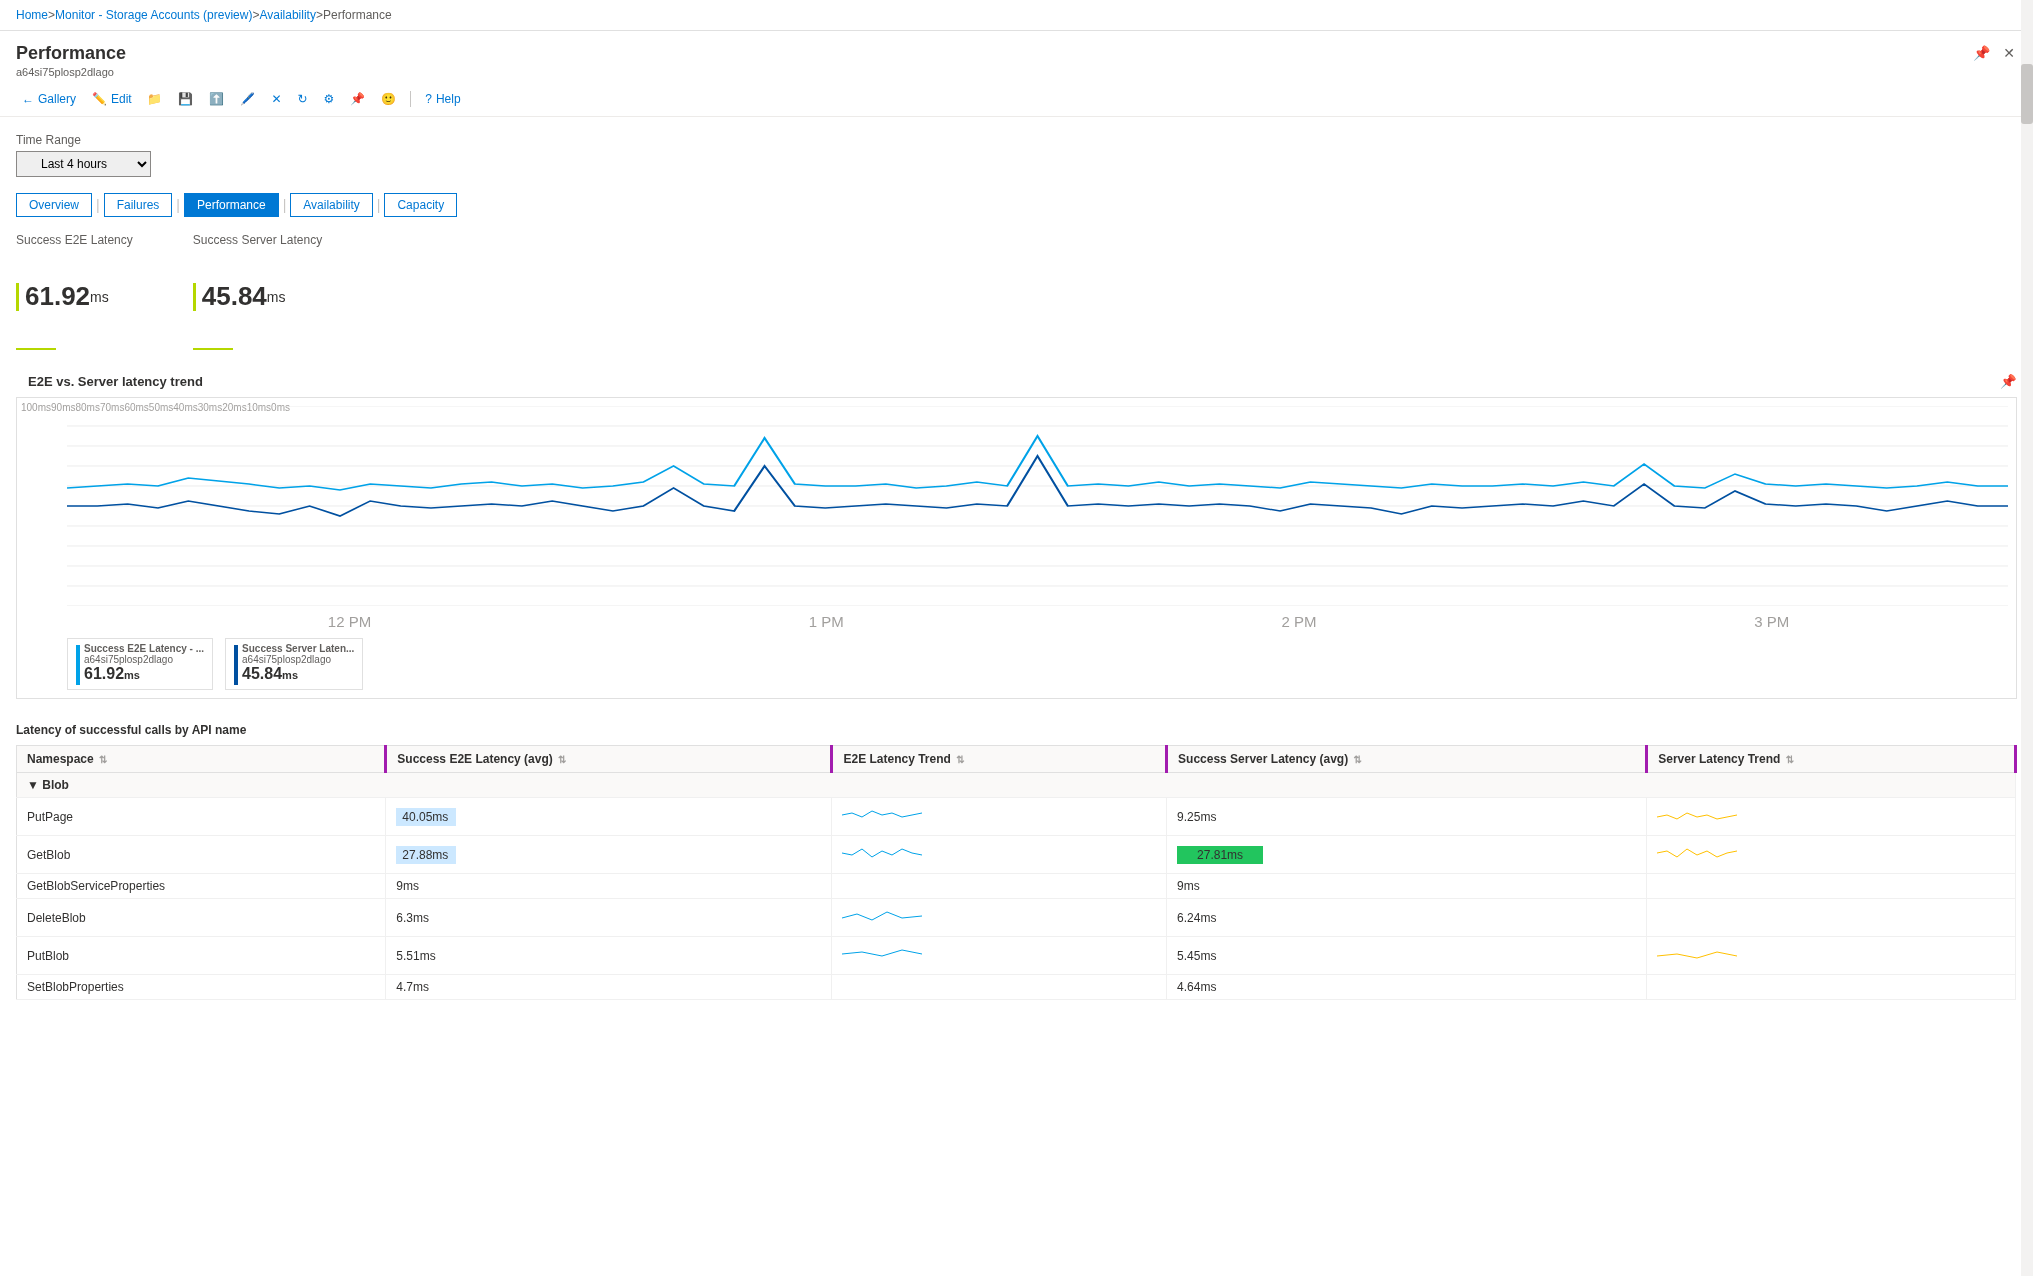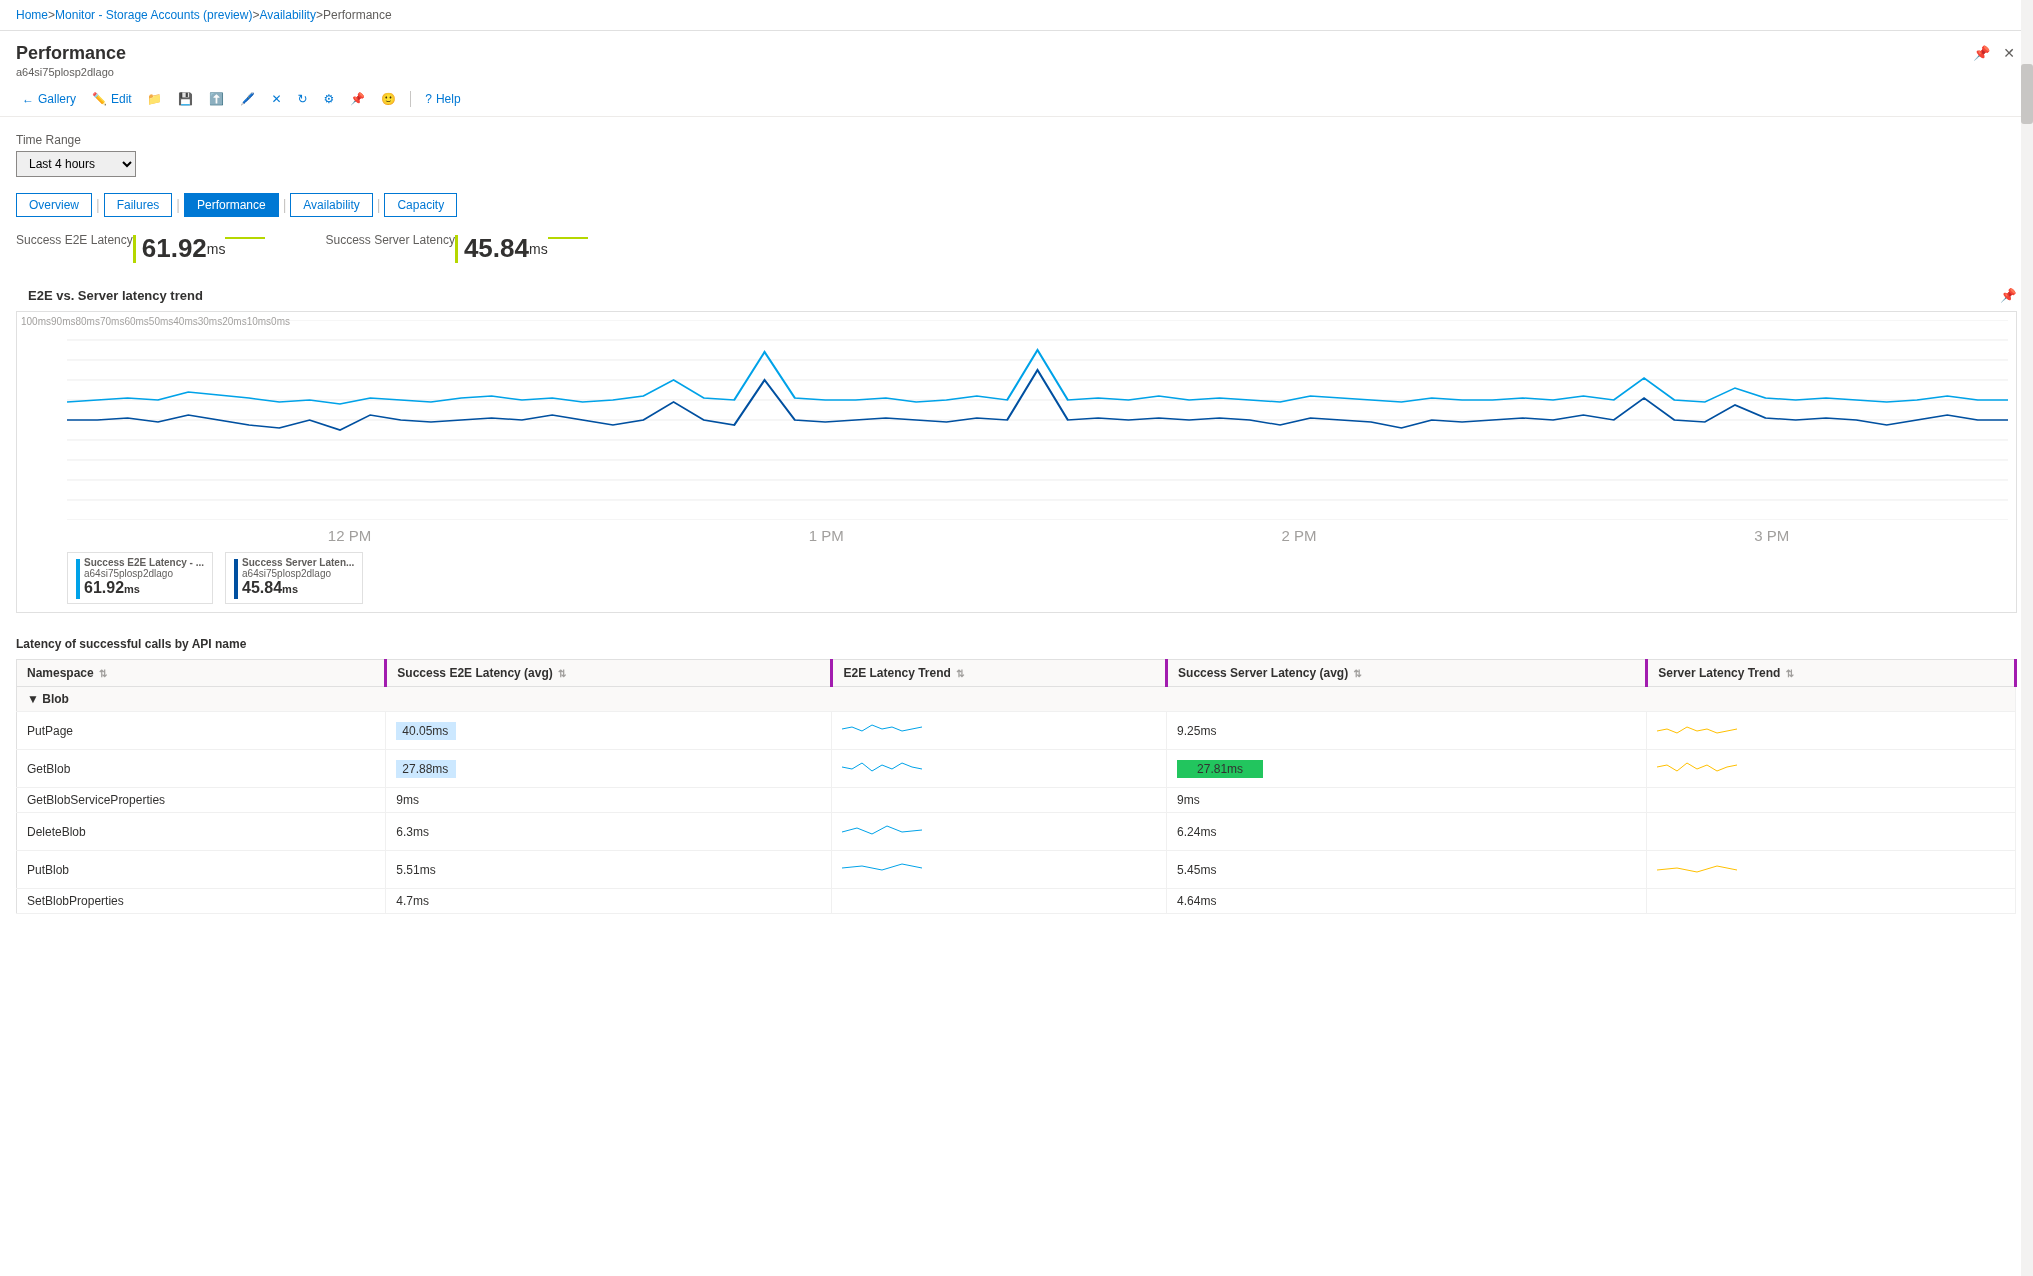--- a/index.html
+++ b/index.html
@@ -15,29 +15,29 @@
     .header-actions { display: flex; gap: 8px; }
     .header-icon-btn { background: none; border: none; cursor: pointer; color: #605e5c; font-size: 14px; padding: 2px; }
     
     .toolbar { display: flex; align-items: center; padding: 6px 16px; gap: 4px; border-bottom: 1px solid #edebe9; }
     .toolbar-btn { background: none; border: none; cursor: pointer; color: #0078d4; font-size: 12px; display: flex; align-items: center; gap: 4px; padding: 4px 6px; }
     .toolbar-sep { width: 1px; height: 16px; background: #c8c6c4; margin: 0 4px; }
     
     .content { padding: 16px; overflow-y: auto; height: calc(100vh - 100px); }
     
     .time-range-label { font-size: 12px; color: #605e5c; margin-bottom: 4px; }
-    .time-range-select { padding: 4px 8px; border: 1px solid #8a8886; font-size: 12px; cursor: pointer; min-width: 120px; appearance: auto; }
+    .time-range-select { padding: 4px 20px; border: 1px solid #8a8886; font-size: 12px; cursor: pointer; min-width: 120px; appearance: auto; }
     
     .tab-row { display: flex; align-items: center; gap: 4px; margin: 16px 0; }
     .tab-btn { padding: 4px 12px; border: 1px solid #0078d4; background: #fff; color: #0078d4; font-size: 12px; cursor: pointer; }
     .tab-btn.active { background: #0078d4; color: #fff; }
     .tab-sep { color: #c8c6c4; font-size: 14px; }
     
     .metrics-row { display: flex; gap: 60px; margin: 16px 0 24px; }
-    .metric-card { display: flex; flex-direction: row; }
+    .metric-card { display: flex; flex-direction: column; gap: 32px; }
     .metric-label { font-size: 12px; color: #605e5c; margin-bottom: 2px; }
     .metric-bar { width: 3px; height: 28px; margin-right: 6px; }
     .metric-value { font-size: 26px; font-weight: 600; color: #323130; }
     .metric-unit { font-size: 14px; color: #323130; }
     .metric-underline { height: 2px; margin-top: 4px; width: 40px; }
     
     .chart-section { margin-bottom: 24px; }
     .chart-title { font-size: 13px; font-weight: 600; color: #323130; margin-bottom: 8px; display: flex; justify-content: space-between; align-items: center; padding-left: 12px; }
     .chart-container { position: relative; border: 1px solid #e0e0e0; padding: 8px; background: #fff; }
     .chart-y-axis { position: absolute; left: 0; top: 0; bottom: 30px; width: 40px; display: flex; flex-direction: row; justify-content: space-between; padding: 4px 4px; }

